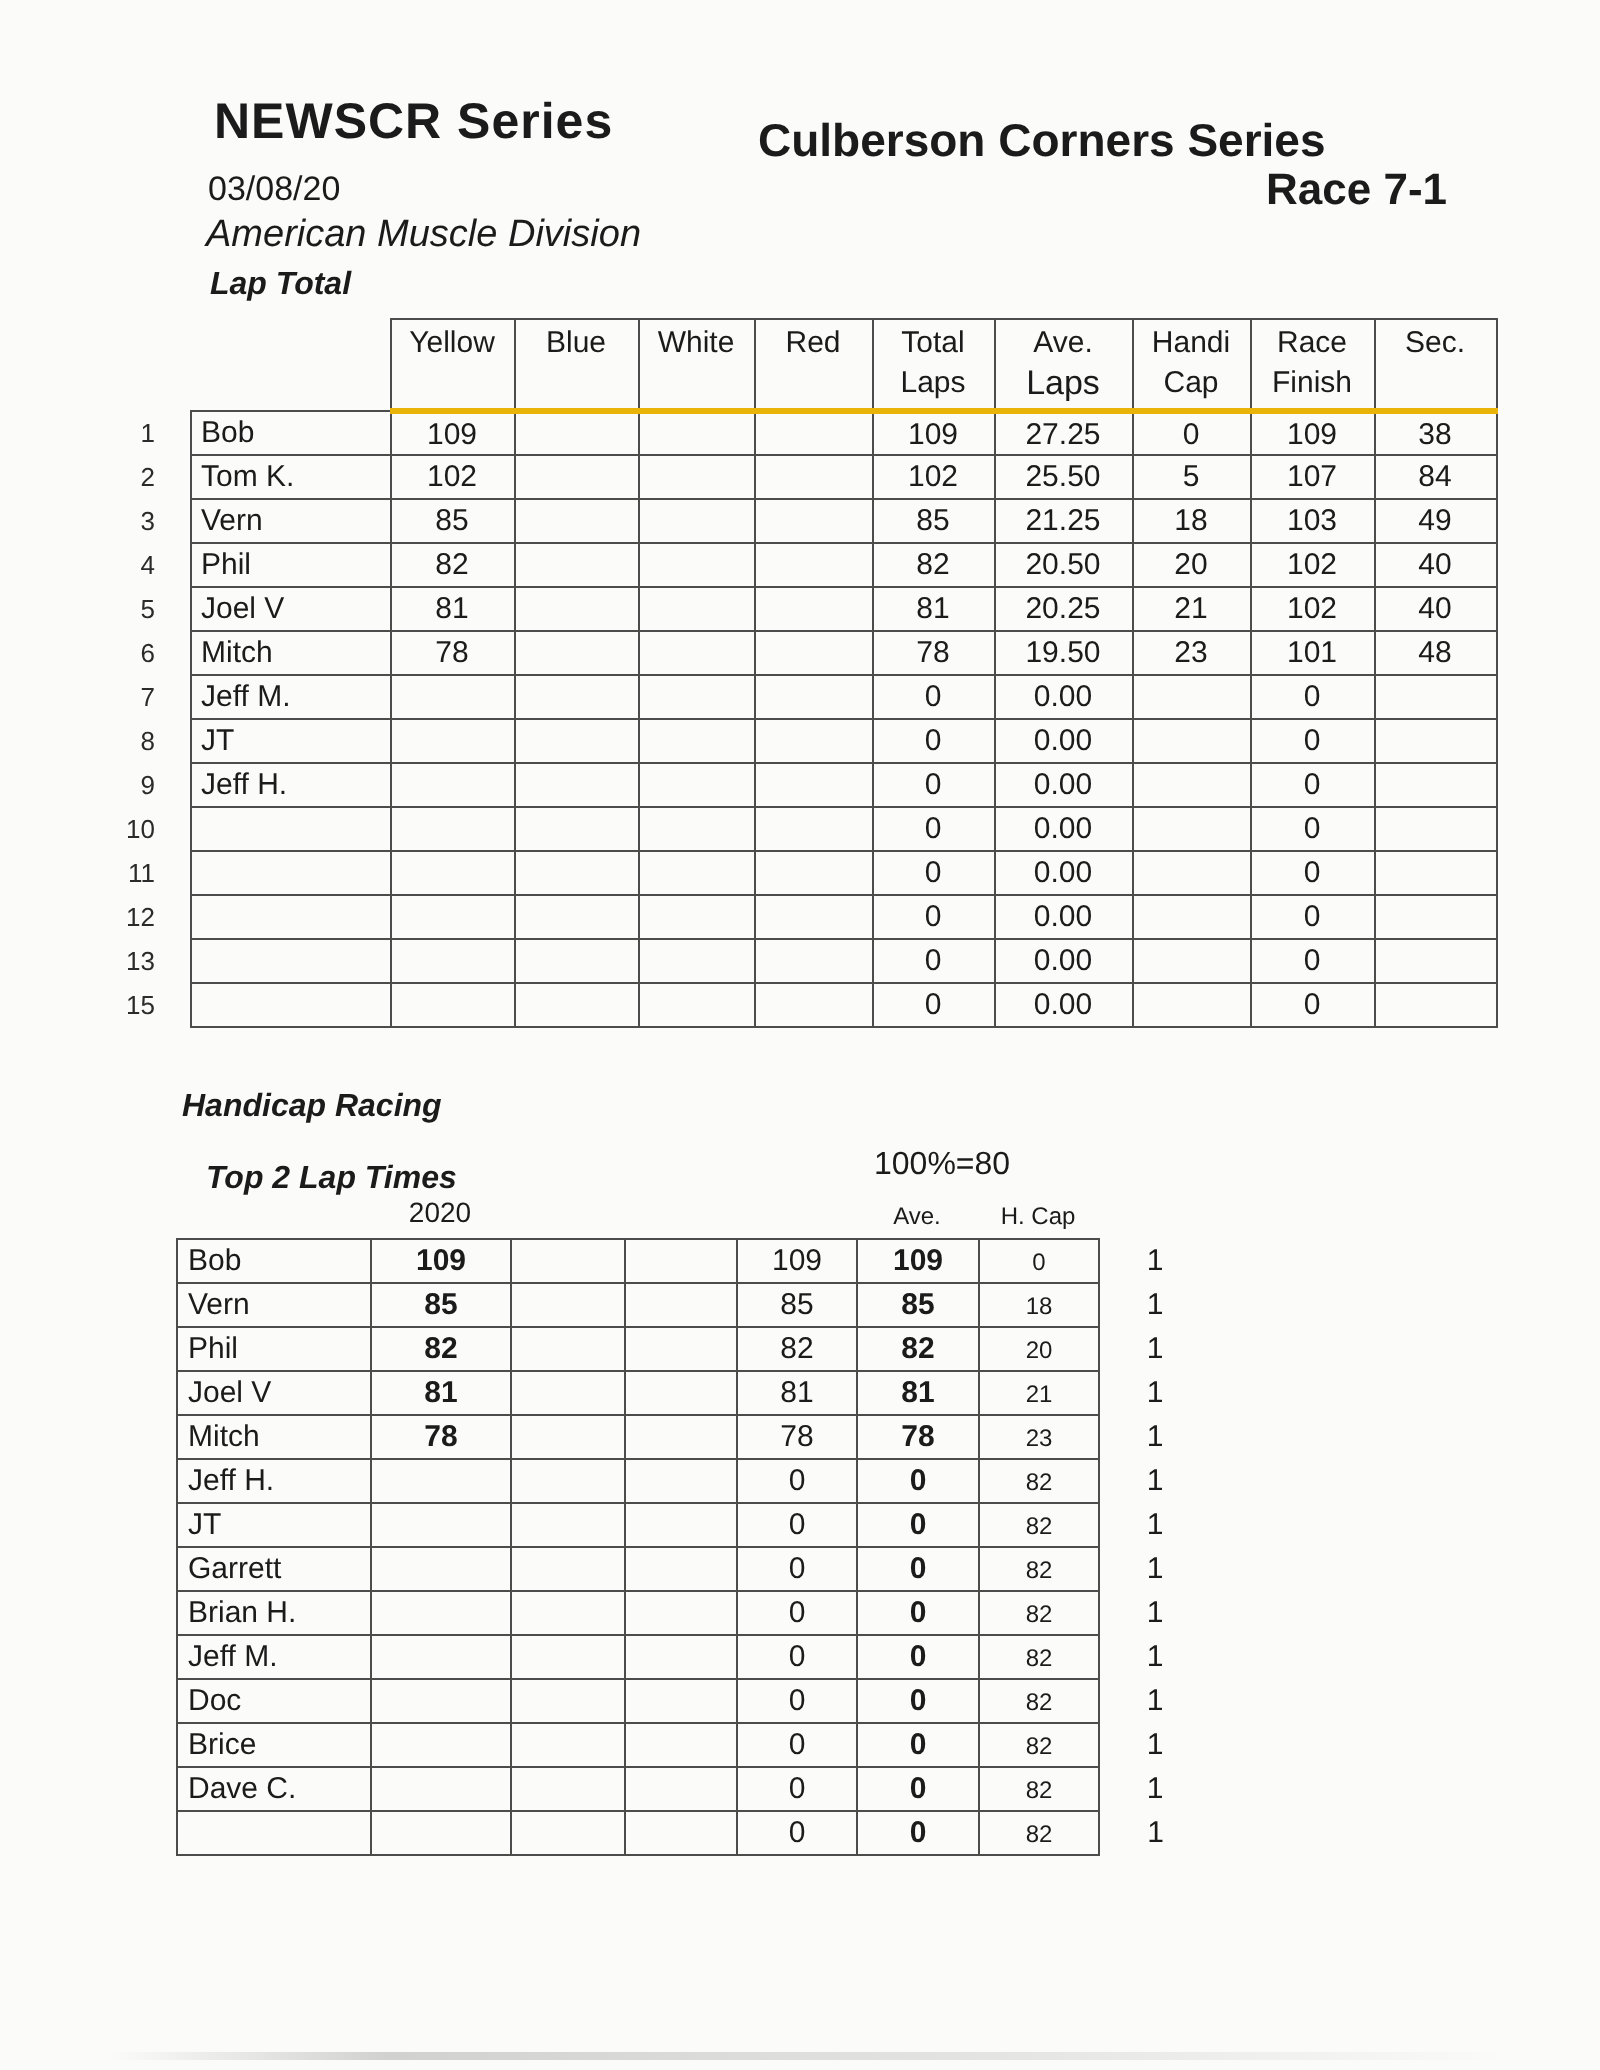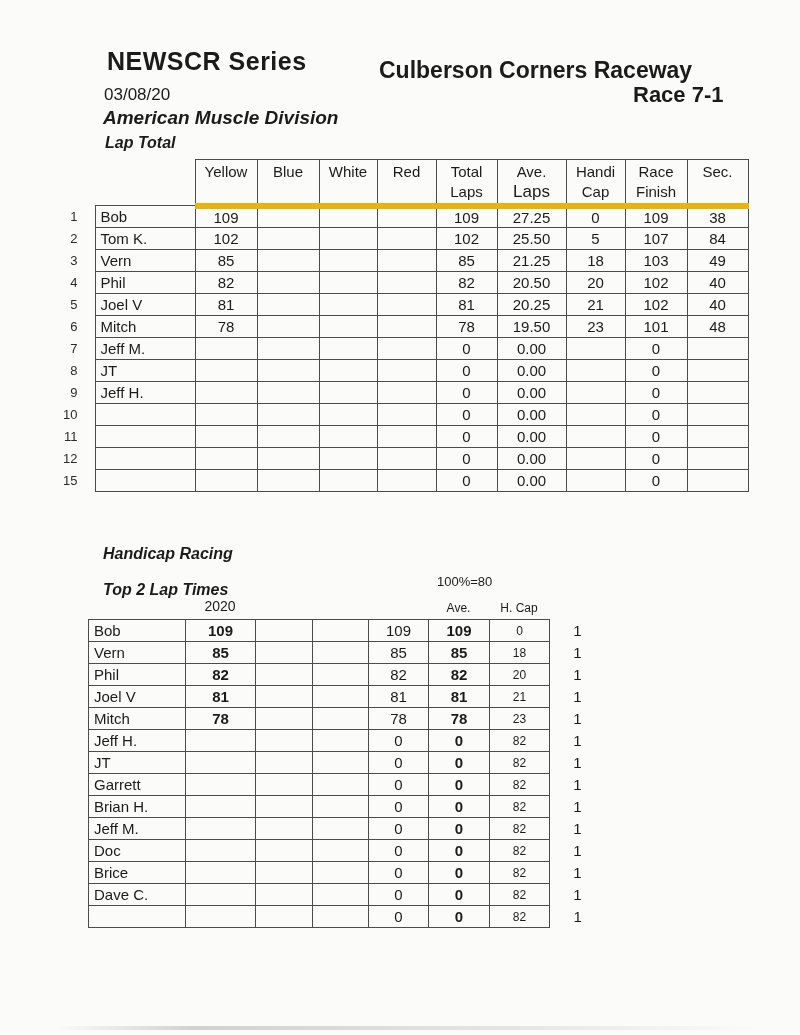--- a/index.html
+++ b/index.html
@@ -11,66 +11,66 @@
     position:relative;
     overflow:hidden;
   }
   .page { position:absolute; inset:0; }
   .abs { position:absolute; white-space:nowrap; }
 
   .series-title   { left:107px; top:47px;  font-size:25px; font-weight:bold; letter-spacing:0.5px; }
   .raceway-title  { left:379px; top:57px;  font-size:23px; font-weight:bold; }
   .date-label     { left:104px; top:85px;  font-size:17px; }
   .race-label     { left:633px; top:82px;  font-size:22px; font-weight:bold;text-align:right; }
-  .division-title { left:103px; top:107px; font-size:19px; font-weight:bold; font-style:italic; }
+  .division-title { left:103px; top:107px; font-size:19px; font-weight:normal; font-style:italic; }
   .laptotals-title{ left:105px; top:134px; font-size:16px; font-weight:bold; font-style:italic; }
 
   table { border-collapse:collapse; table-layout:fixed; position:absolute; }
   .t1 { left:55px; top:159px; }
   .t2 { left:88px; top:619px; }
   td, th { border:1px solid #4c4c4c; overflow:hidden; white-space:nowrap; font-weight:normal; }
   .nb { border:none !important; background:transparent; }
 
   .t1 thead tr { height:46px; }
-  .t1 th.h { border-bottom:6px solid #eab308; vertical-align:top; font-size:15px; padding-top:2px; }
+  .t1 th.h { border-bottom:3px solid #eab308; vertical-align:top; font-size:15px; padding-top:2px; }
   .t1 .l1, .t1 .l2 { line-height:20px; text-align:center; }
   .t1 th:nth-child(8) .l2 { font-size:17px; }
   .t1 tbody tr { height:22px; }
   .t1 td { font-size:15px; }
   .t1 td.rownum { text-align:right; padding-right:17px; font-size:13px; color:#2b2b2b; }
   .t1 td.name { text-align:left; padding-left:5px; }
   .t1 td.val  { text-align:center; }
 
   .t2 tbody tr { height:22px; }
   .t2 td { font-size:15px; text-align:center; }
   .t2 td.name { text-align:left; padding-left:5px; }
   .t2 td.best, .t2 td.ave { font-weight:bold; }
   .t2 td.hcap { font-size:12px; }
   .t2 td.mult { font-size:15px; }
 
-  .handicap-title1 { left:103px; top:545px; font-size:16px; font-weight:bold; font-style:italic; }
+  .handicap-title1 { left:91px; top:545px; font-size:16px; font-weight:bold; font-style:italic; }
   .handicap-title2 { left:103px; top:569px; font-size:16px; font-weight:bold; font-style:italic;margin-top:12px; }
-  .percent-label   { left:437px; top:574px; font-size:13px; }
+  .percent-label   { left:437px; top:574px; font-size:16px; }
   .year-label  { left:185px; top:598px; width:70px; text-align:center; font-size:14px; }
   .ave-label   { left:428px; top:601px; width:61px; text-align:center; font-size:12px; }
   .hcap-label  { left:489px; top:601px; width:60px; text-align:center; font-size:12px; }
 
   .scan-smudge {
     left:55px; top:1026px; width:700px; height:4px;
     background:linear-gradient(90deg, rgba(150,150,150,0), rgba(130,130,130,0.35) 20%, rgba(150,150,150,0.22) 65%, rgba(150,150,150,0));
     border-radius:2px;
   }
 </style>
 </head>
 <body>
 
 <div class="page">
 
   <div class="abs series-title">NEWSCR Series</div>
-  <div class="abs raceway-title">Culberson Corners Raceway</div>
+  <div class="abs raceway-title">Culberson Corners Series</div>
   <div class="abs date-label">03/08/20</div>
   <div class="abs race-label">Race 7-1</div>
   <div class="abs division-title">American Muscle Division</div>
   <div class="abs laptotals-title">Lap Total</div>
 
   <table class="t1">
     <colgroup>
       <col style="width:40px">
         <col style="width:100px">
         <col style="width:62px">
@@ -271,20 +271,33 @@
           <td class="val"></td>
           <td class="val"></td>
           <td class="val"></td>
           <td class="val">0</td>
           <td class="val">0.00</td>
           <td class="val"></td>
           <td class="val">0</td>
           <td class="val"></td>
         </tr>
         <tr>
+          <td class="rownum nb">13</td>
+          <td class="name"></td>
+          <td class="val"></td>
+          <td class="val"></td>
+          <td class="val"></td>
+          <td class="val"></td>
+          <td class="val">0</td>
+          <td class="val">0.00</td>
+          <td class="val"></td>
+          <td class="val">0</td>
+          <td class="val"></td>
+        </tr>
+        <tr>
           <td class="rownum nb">15</td>
           <td class="name"></td>
           <td class="val"></td>
           <td class="val"></td>
           <td class="val"></td>
           <td class="val"></td>
           <td class="val">0</td>
           <td class="val">0.00</td>
           <td class="val"></td>
           <td class="val">0</td>

